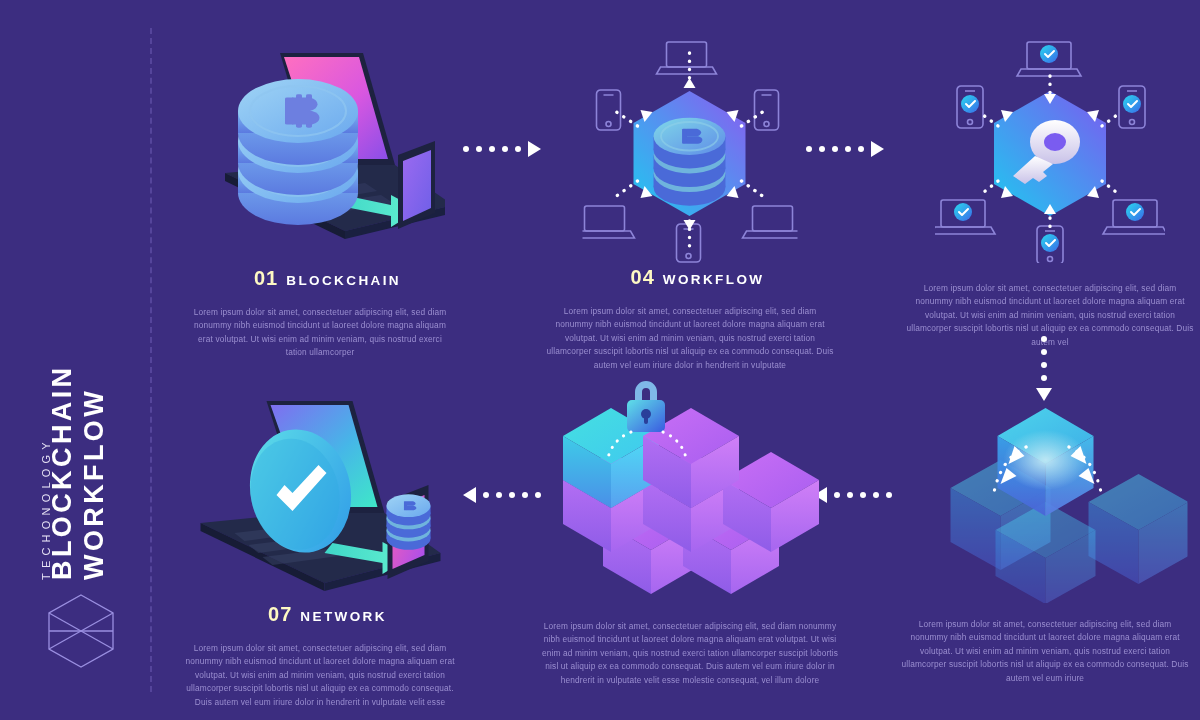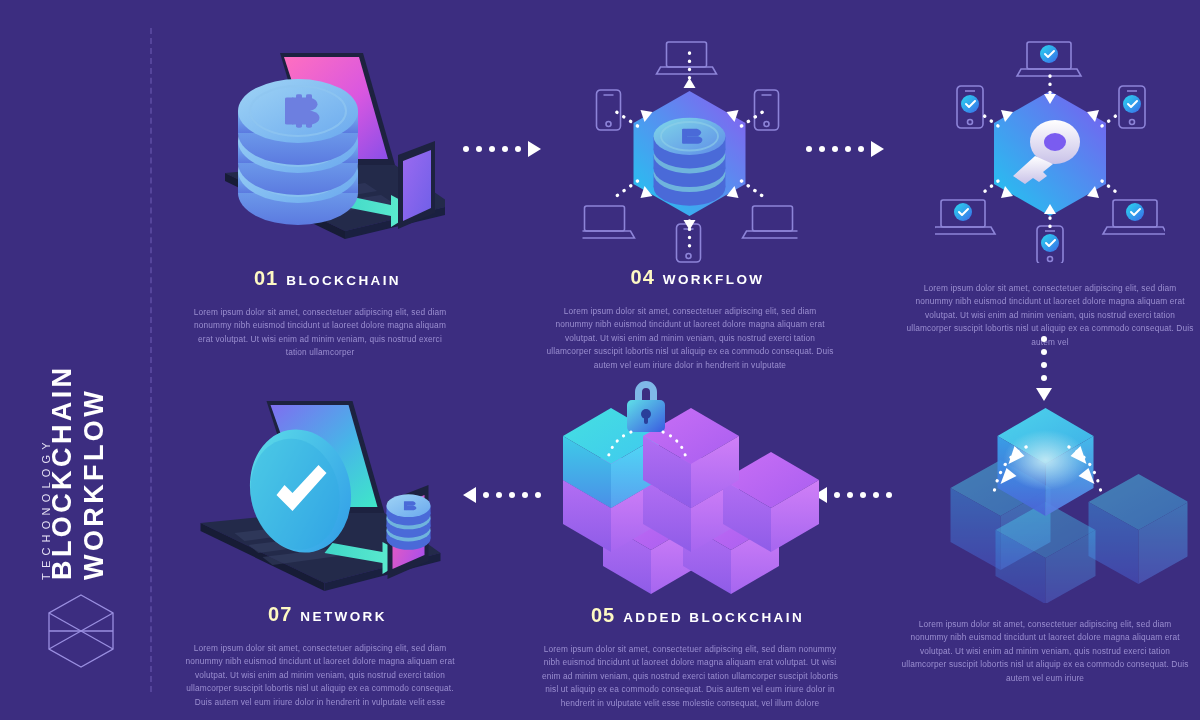--- a/index.html
+++ b/index.html
@@ -550,24 +550,20 @@
           <rect x="21" y="45" width="4" height="9" rx="2" fill="#2a3f9a"></rect>
         </g>
 
         <g stroke="#ffffff" stroke-width="3" stroke-linecap="round" stroke-dasharray="0.2 8" fill="none">
           <path d="M86,62 Q66,70 62,92"></path>
           <path d="M118,62 Q138,70 142,92"></path>
         </g>
       </svg>
     </div>
     <div class="caption" style="top:234px;">
-      <div class="cap-head">
-        <span class="cap-num">05</span>
-        <span>ADDED BLOCKCHAIN</span>
-      </div>
       <div class="cap-body">Lorem ipsum dolor sit amet, consectetuer adipiscing elit, sed diam nonummy nibh euismod tincidunt ut laoreet dolore magna aliquam erat volutpat. Ut wisi enim ad minim veniam, quis nostrud exerci tation ullamcorper suscipit lobortis nisl ut aliquip ex ea commodo consequat. Duis autem vel eum iriure dolor in hendrerit in vulputate velit esse molestie consequat, vel illum dolore</div>
     </div>
   </div>
 
   <div class="conn" style="left:463px;top:487px;">
     <span class="tri-l"></span>
     <span class="dot"></span>
     <span class="dot"></span>
     <span class="dot"></span>
     <span class="dot"></span>

